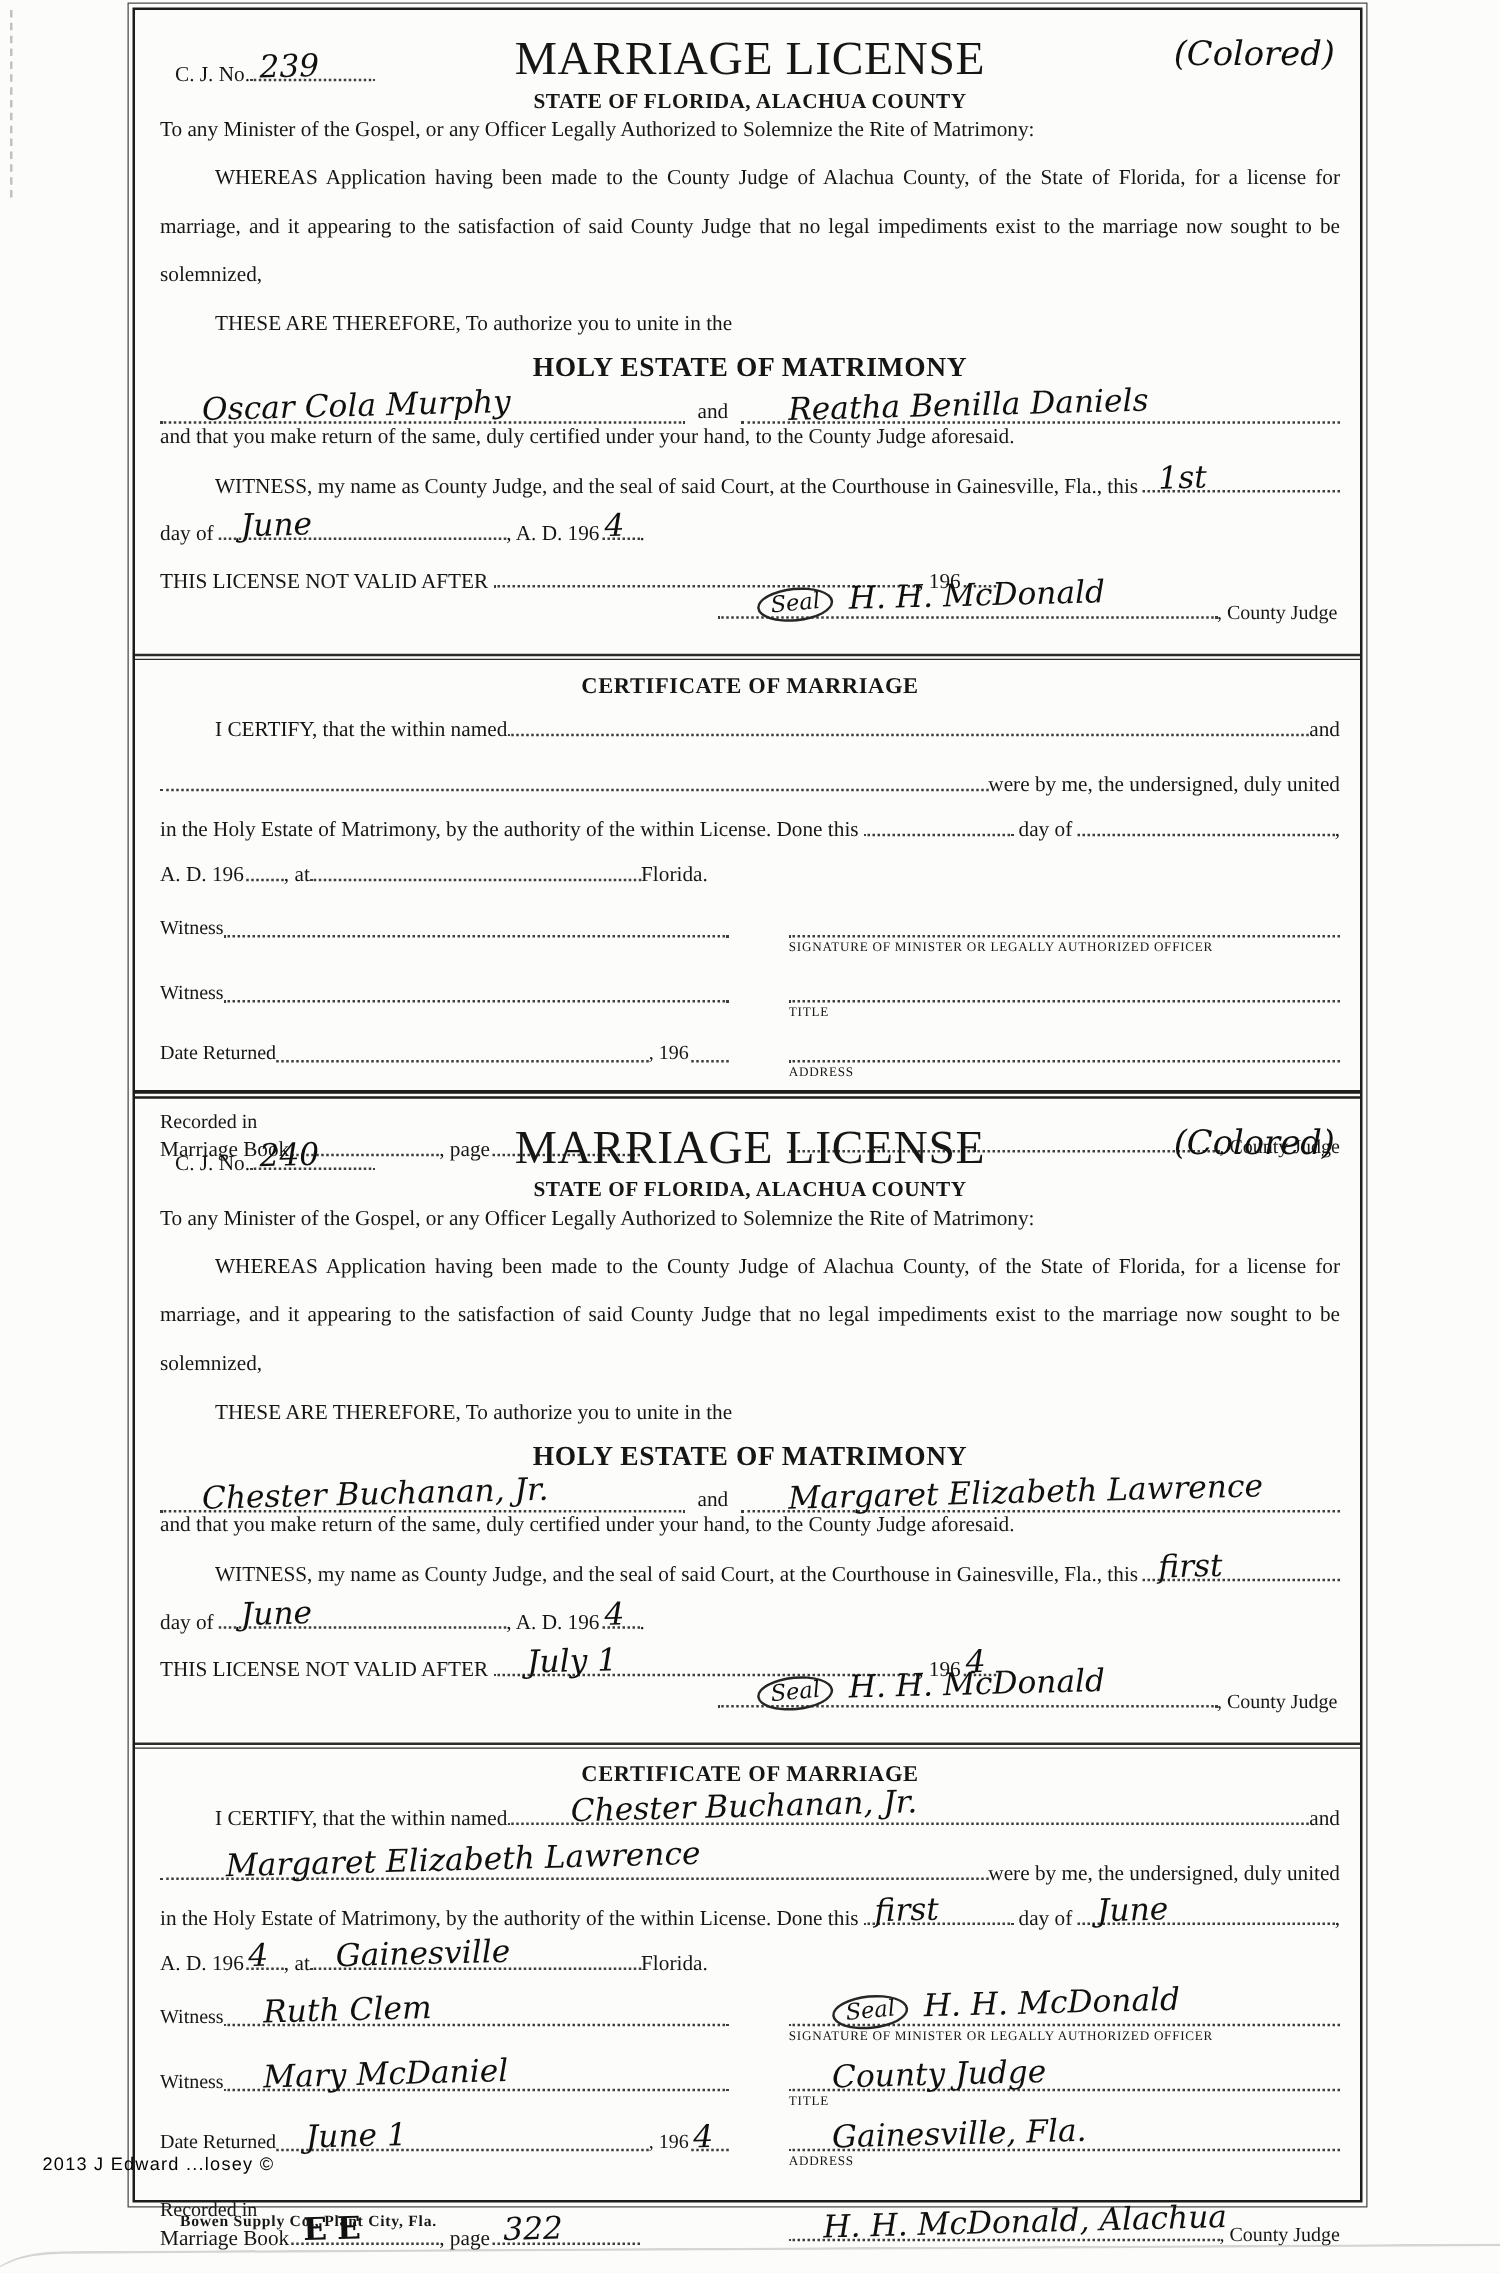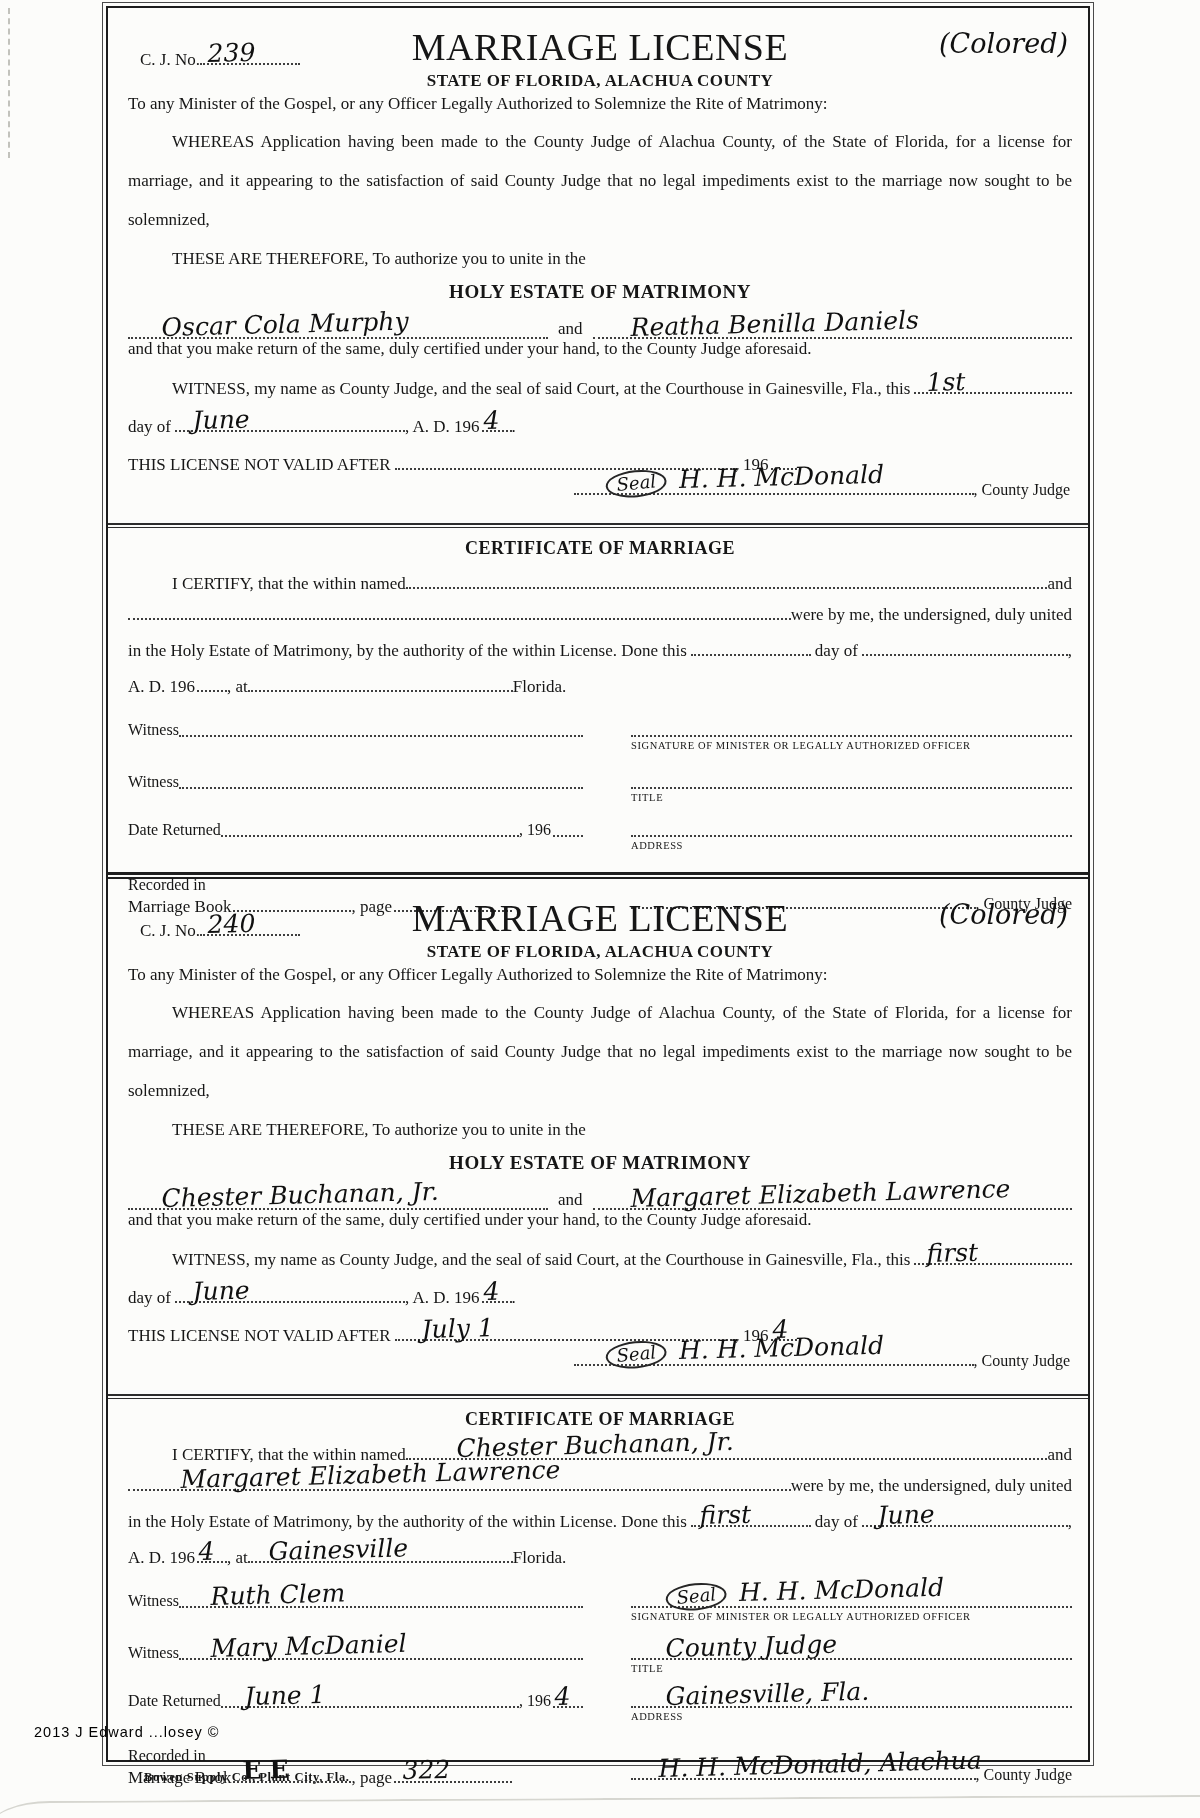--- a/index.html
+++ b/index.html
@@ -35,21 +35,21 @@
   .titleblk { text-align:center; }
   .title { font-size:38px; font-weight:normal; letter-spacing:0.5px; line-height:1.05; }
   .subtitle { font-size:17px; font-weight:bold; letter-spacing:0.4px; margin-top:3px; }
   .colored { text-align:right; font-size:27px; padding-right:4px; margin-top:0; }
 
   
   p, .line { font-size:17px; }
   .addressee { margin-top:10px; height:24px; }
   .whereas { margin-top:4px; line-height:2.3; text-align:justify; text-indent:44px; height:122px; }
   .therefore { margin-top:5px; text-indent:44px; height:24px; }
-  .holy { margin-top:8px; text-align:center; font-weight:bold; font-size:19px; letter-spacing:0.5px; height:24px; }
+  .holy { margin-top:8px; text-align:center; font-weight:bold; font-size:22px; letter-spacing:0.5px; height:24px; }
 
   .line { display:flex; align-items:baseline; }
   .fill { display:inline-block; position:relative; border-bottom:2px dotted #3e3e3e; height:1.0em; }
   .grow { flex:1; }
 
   .hw { font-family:"DejaVu Serif",serif; font-style:italic; color:#101010; white-space:nowrap; }
   .fill > .hw { position:absolute; left:8%; bottom:-5px; font-size:25px; transform:rotate(-1.5deg); transform-origin:left bottom; }
   .hw-name { font-size:27px; }
 
   .names-row { height:34px; align-items:flex-end; }
@@ -73,21 +73,21 @@
   .sigfill { width:400px; }
   .sig { position:absolute; left:0; bottom:-4px; font-size:27px; transform:rotate(-1deg); white-space:nowrap; }
   .seal { display:inline-block; border:2px solid #262626; border-radius:50%; padding:0 9px 2px 9px;
           font-size:18px; margin-right:4px; transform:rotate(-4deg); }
 
   .rule { margin:8px -16px 0 -20px; height:5px; border-top:2px solid #2c2c2c; border-bottom:1px solid #2c2c2c; }
   .cert-title { margin-top:10px; text-align:center; font-size:18px; font-weight:bold; letter-spacing:0.5px; height:22px; }
 
   .icert-line { margin-top:12px; height:28px; }
   .icert-line .ind { text-indent:44px; white-space:nowrap; }
-  .wereby-line { margin-top:3px; height:28px;justify-content:center; }
+  .wereby-line { margin-top:16px; height:28px;justify-content:center; }
   .inholy-line { margin-top:8px; height:28px; }
   .dt-fill { width:120px; margin:0 4px; }
   .dm-fill { width:170px; margin-left:4px; }
   .adat-line { margin-top:8px; height:28px; }
   .place-fill { width:265px; }
 
   .certrow { display:flex; align-items:flex-start; }
   .c-left { width:455px; display:flex; align-items:flex-start; }
   .c-right { flex:1; margin-left:48px; }
   .c-right .rline { display:flex; align-items:baseline; }

